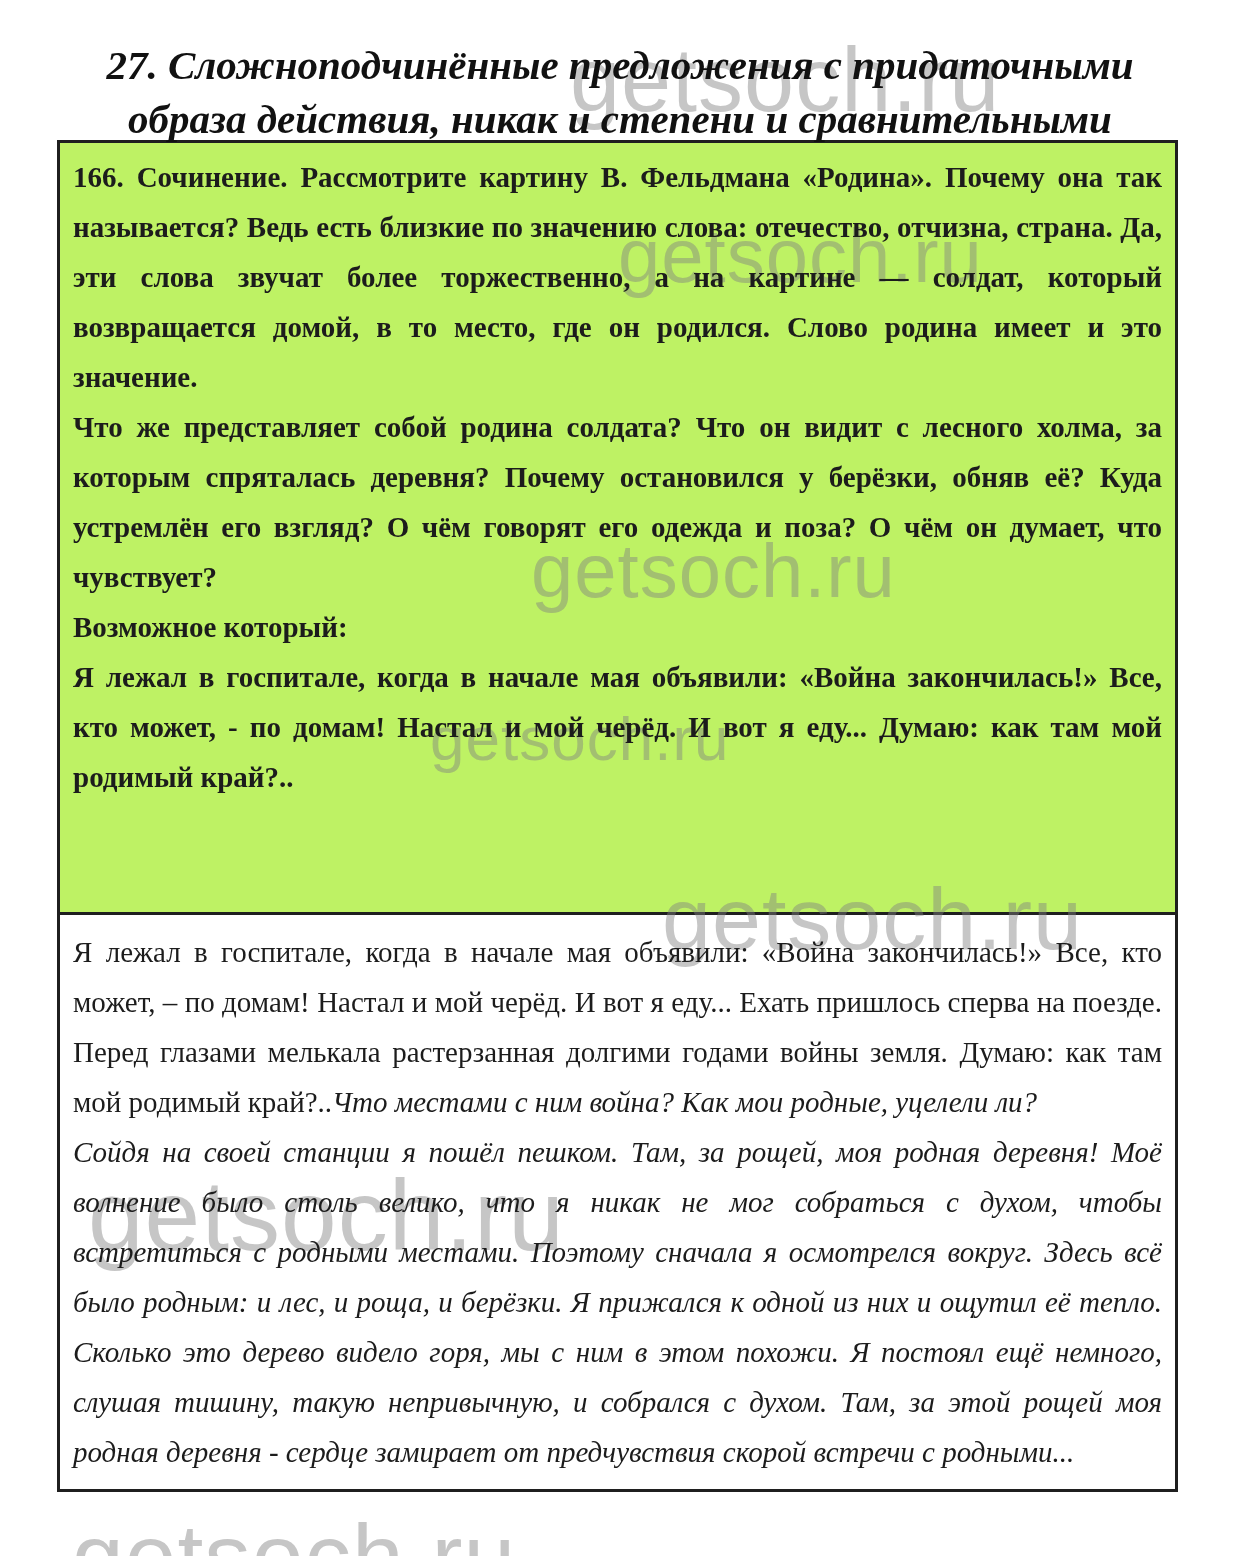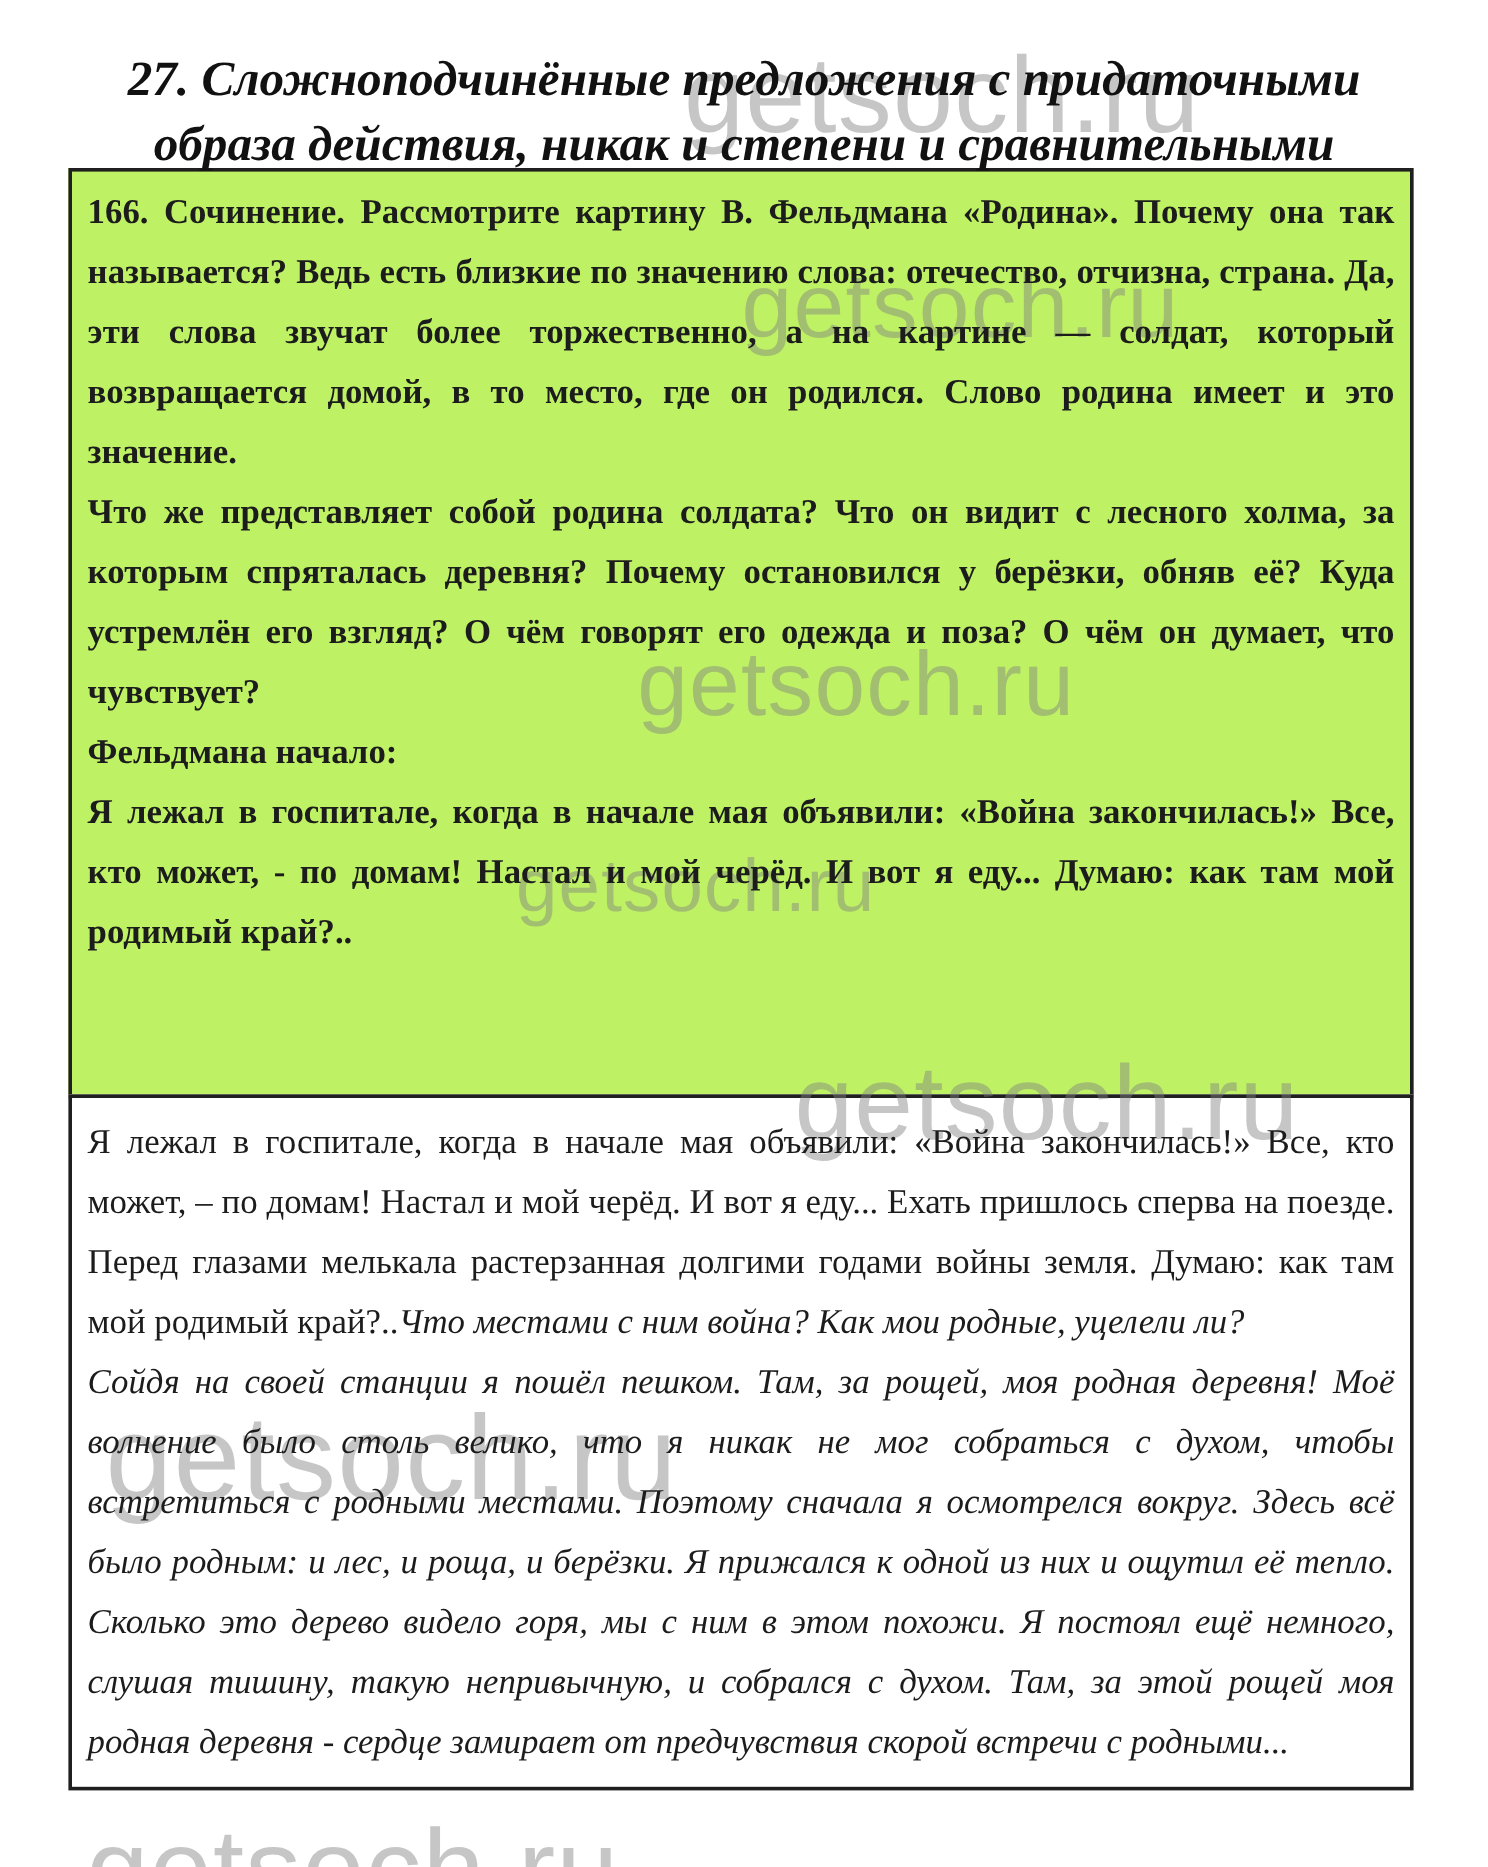--- a/index.html
+++ b/index.html
@@ -94,21 +94,21 @@
   <div class="wm wm7">getsoch.ru</div>
 
   <h1 class="heading">
     <span>27. Сложноподчинённые предложения с придаточными</span><br>
     <span>образа действия, никак и степени и сравнительными</span>
   </h1>
 
   <div class="box box-exercise">
     <p>166. Сочинение. Рассмотрите картину В. Фельдмана «Родина». Почему она так называется? Ведь есть близкие по значению слова: отечество, отчизна, страна. Да, эти слова звучат более торжественно, а на картине — солдат, который возвращается домой, в то место, где он родился. Слово родина имеет и это значение.</p>
     <p>Что же представляет собой родина солдата? Что он видит с лесного холма, за которым спряталась деревня? Почему остановился у берёзки, обняв её? Куда устремлён его взгляд? О чём говорят его одежда и поза? О чём он думает, что чувствует?</p>
-    <p>Фельдмана начало:</p>
+    <p>Возможное который:</p>
     <p>Я лежал в госпитале, когда в начале мая объявили: «Война закончилась!» Все, кто может, - по домам! Настал и мой черёд. И вот я еду... Думаю: как там мой родимый край?..</p>
   </div>
 
   <div class="box box-answer">
     <p><span>Я лежал в госпитале, когда в начале мая объявили: «Война закончилась!» Все, кто может, – по домам! Настал и мой черёд. И вот я еду... Ехать пришлось сперва на поезде. Перед глазами мелькала растерзанная долгими годами войны земля. Думаю: как там мой родимый край?..</span><span class="italic">Что местами с ним война? Как мои родные, уцелели ли?</span></p>
     <p class="italic">Сойдя на своей станции я пошёл пешком. Там, за рощей, моя родная деревня! Моё волнение было столь велико, что я никак не мог собраться с духом, чтобы встретиться с родными местами. Поэтому сначала я осмотрелся вокруг. Здесь всё было родным: и лес, и роща, и берёзки. Я прижался к одной из них и ощутил её тепло. Сколько это дерево видело горя, мы с ним в этом похожи. Я постоял ещё немного, слушая тишину, такую непривычную, и собрался с духом. Там, за этой рощей моя родная деревня - сердце замирает от предчувствия скорой встречи с родными...</p>
   </div>
 
 </div>
 

